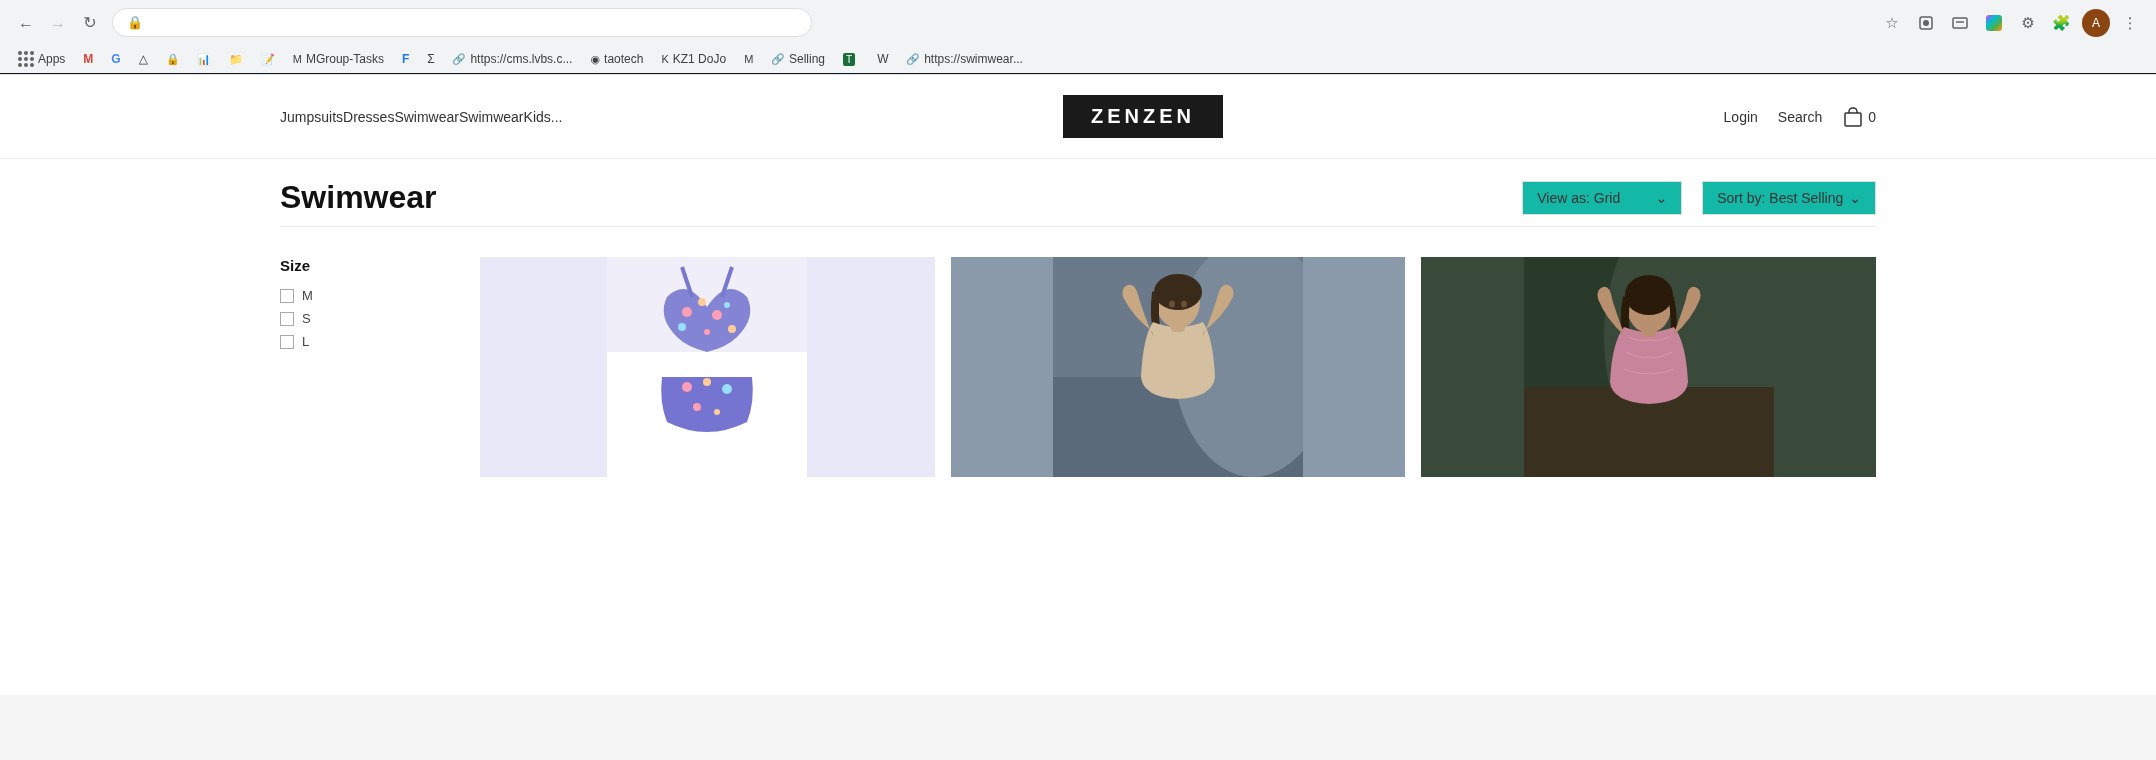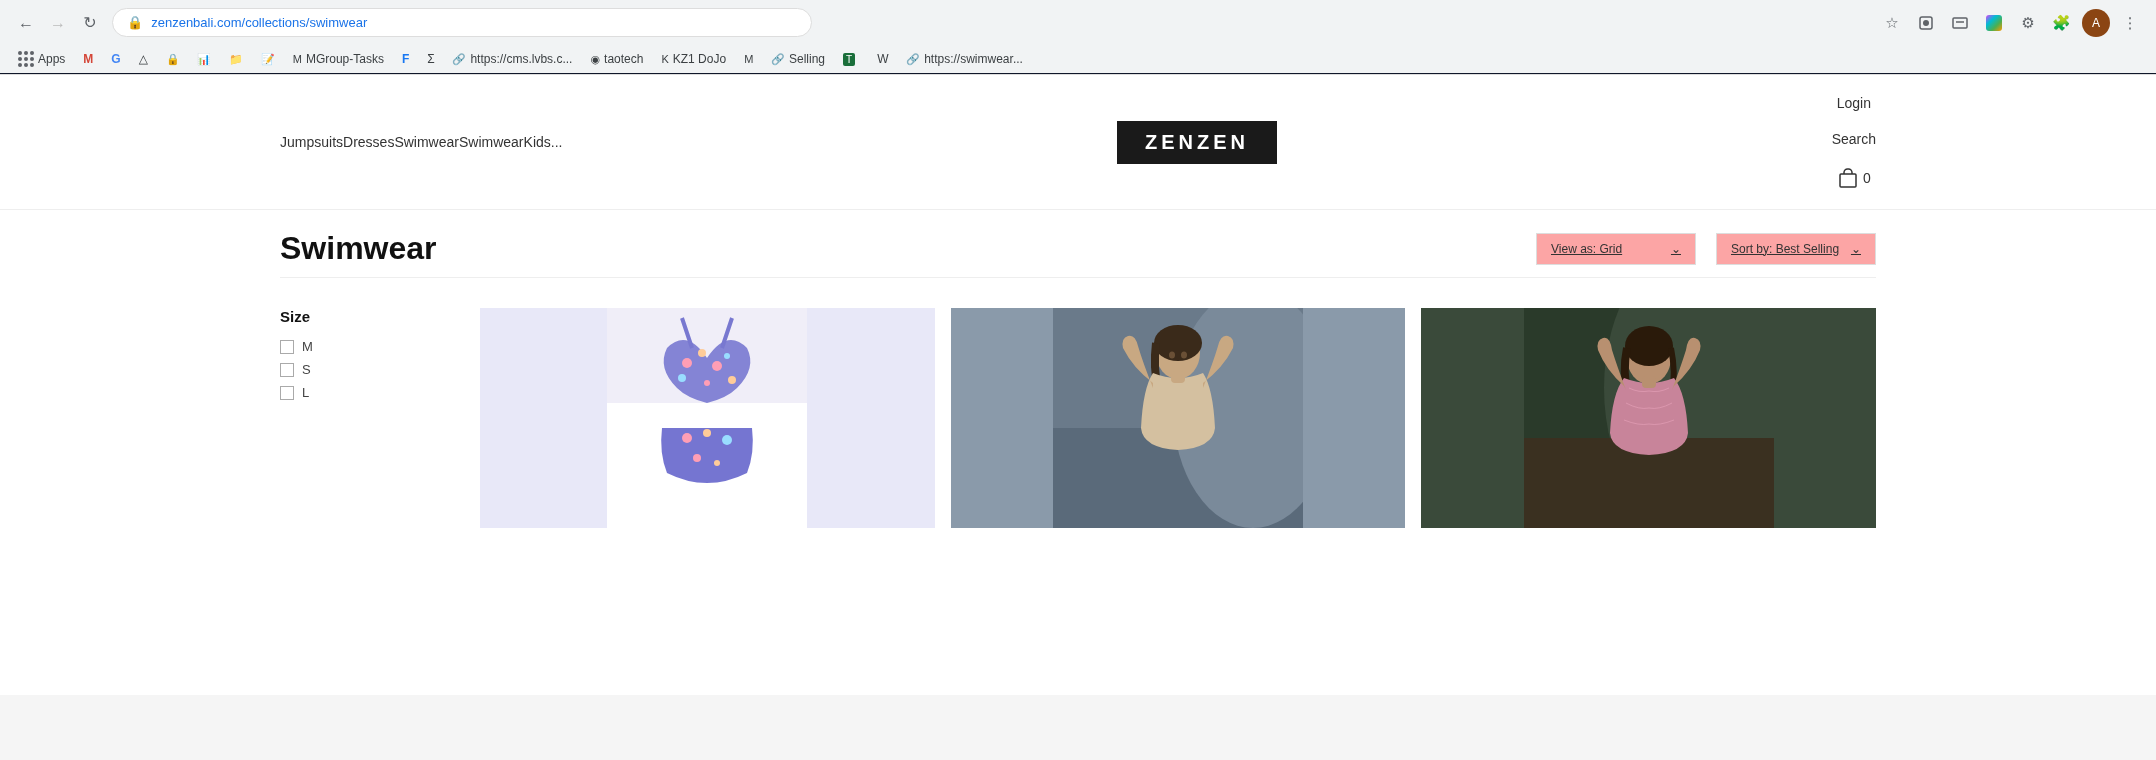--- a/index.html
+++ b/index.html
@@ -155,21 +155,20 @@
       font-size: 20px;
       font-weight: bold;
       padding: 10px 28px;
       letter-spacing: 4px;
     }
 
     .site-header-right {
       display: flex;
       align-items: center;
       gap: 20px;
-      flex-direction: column;
     }
 
     .header-btn {
       font-size: 14px;
       color: #333;
       cursor: pointer;
       background: none;
       border: none;
     }
 
@@ -212,27 +211,26 @@
       align-items: center;
       gap: 20px;
     }
 
     .dropdown-btn {
       display: flex;
       align-items: center;
       gap: 6px;
       padding: 8px 14px;
       border: 1px solid #ddd;
-      background: #fca5a5;
-      cursor: pointer;
-      font-size: 12px;
+      background: #14b8a6;
+      cursor: pointer;
+      font-size: 14px;
       color: #333;
       min-width: 160px;
       justify-content: space-between;
-      text-decoration: underline;
     }
 
     
     .sidebar {
       width: 200px;
       flex-shrink: 0;
       padding-right: 30px;
     }
 
     .filter-section {
@@ -323,23 +321,20 @@
 
   <div class="browser-toolbar">
     <div class="nav-buttons">
       <button class="nav-btn">←</button>
       <button class="nav-btn disabled">→</button>
       <button class="nav-btn">↻</button>
     </div>
 
     <div class="address-bar">
       <span class="lock-icon">🔒</span>
-      <span class="address-url">
-        <span>zenzenbali.com/collections/</span><span style="color:#1a73e8;">swimwear</span>
-      </span>
     </div>
 
     <div class="browser-actions">
       <button class="browser-icon-btn">☆</button>
       <button class="browser-icon-btn">
         <svg width="16" height="16" viewBox="0 0 16 16">
             <rect x="2" y="2" width="12" height="12" rx="2" fill="none" stroke="#5f6368" stroke-width="1.5"></rect>
             <circle cx="8" cy="8" r="3" fill="#5f6368"></circle>
           </svg>
       </button>

